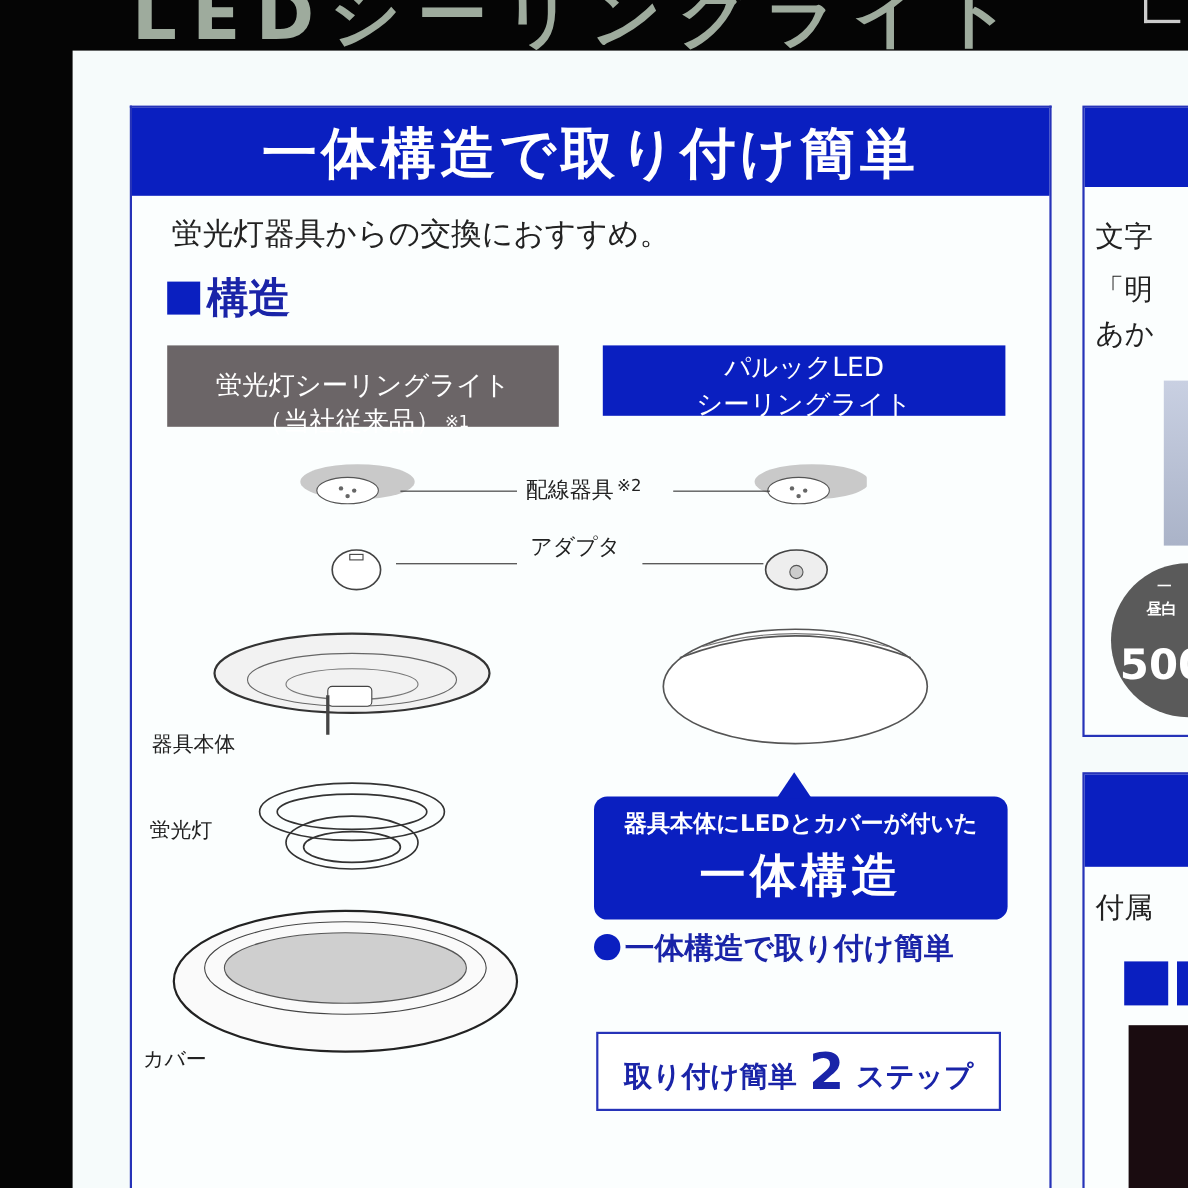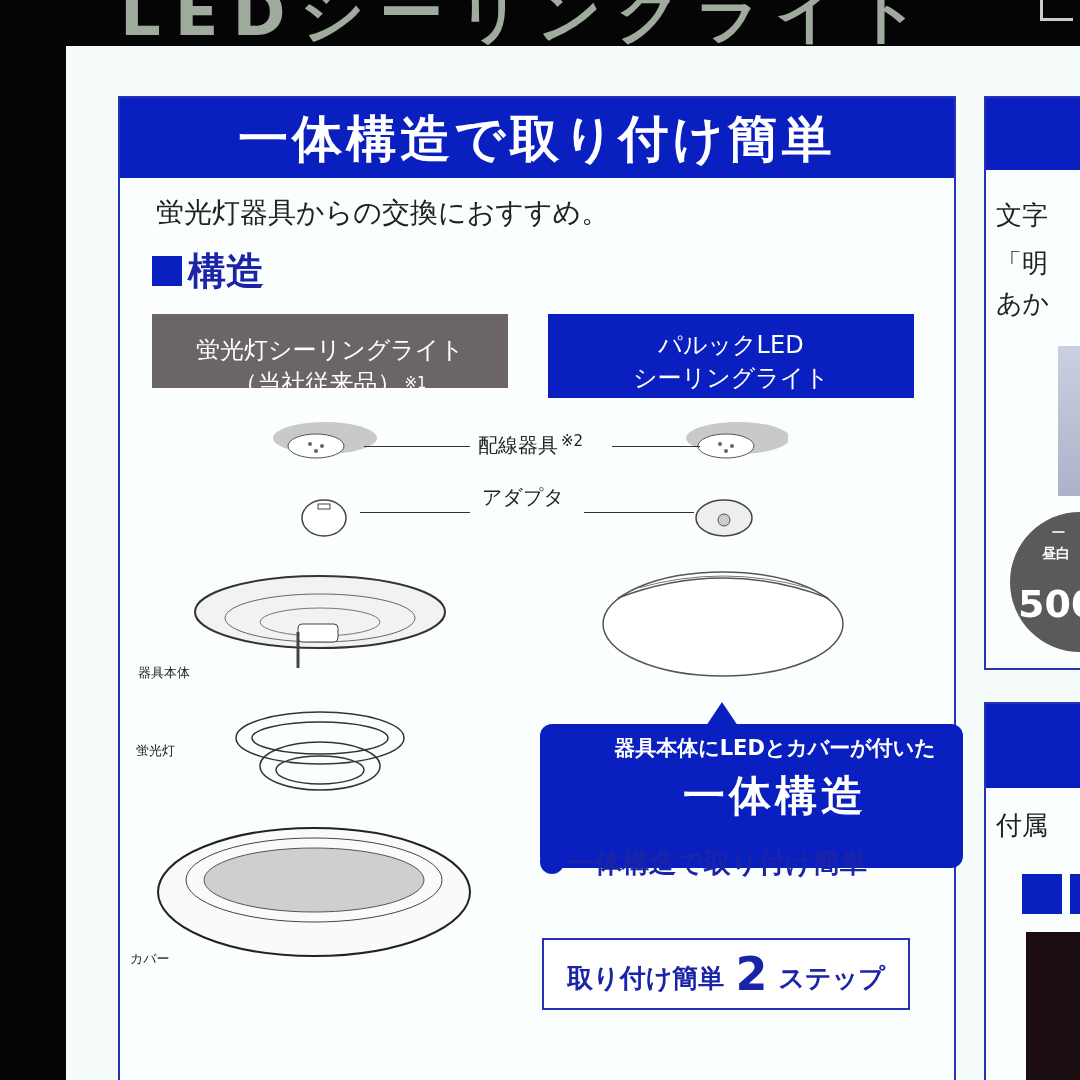--- a/index.html
+++ b/index.html
@@ -6,26 +6,26 @@
   body{width:1080px;height:1080px;background:#050505;position:relative;overflow:hidden;font-family:"DejaVu Sans",sans-serif;}
   .top-title{position:absolute;left:120px;top:-30px;font-size:64px;font-weight:bold;color:#b9c8b8;letter-spacing:14px;opacity:.85;white-space:nowrap;}
   .top-corner{position:absolute;left:1040px;top:-8px;width:30px;height:26px;border-left:3px solid #ccc;border-bottom:3px solid #ccc;}
   .paper{position:absolute;left:66px;top:46px;width:1030px;height:1050px;background:#f6fbfb;}
   .panel{position:absolute;left:118px;top:96px;width:834px;height:1000px;border:2px solid #2633b8;border-bottom:none;background:#fbfefe;}
   .panel-head{height:80px;background:#0a1fc0;color:#fff;font-size:50px;font-weight:bold;text-align:center;line-height:82px;letter-spacing:4px;}
   .intro{position:absolute;left:36px;top:96px;font-size:28px;color:#222;}
   .sec-title{position:absolute;left:32px;top:148px;font-size:38px;font-weight:bold;color:#1a24a8;}
   .sq{display:inline-block;width:30px;height:30px;background:#0a1fc0;margin-right:6px;vertical-align:-2px;}
   .tag-old{position:absolute;left:32px;top:216px;width:356px;height:74px;background:#6b6567;color:#fff;text-align:center;font-size:24px;line-height:33px;padding-top:20px;box-sizing:border-box;}
-  .tag-new{position:absolute;left:428px;top:216px;width:366px;height:84px;background:#0a1fc0;color:#fff;text-align:center;font-size:24px;line-height:33px;padding-top:15px;box-sizing:border-box;}
+  .tag-new{position:absolute;left:428px;top:216px;width:366px;height:64px;background:#0a1fc0;color:#fff;text-align:center;font-size:24px;line-height:33px;padding-top:4px;box-sizing:border-box;}
   .note-sup{font-size:15px;vertical-align:top;margin-left:3px;}
   .conn-label{position:absolute;font-size:20px;color:#222;background:#fbfefe;padding:0 8px;}
   .line{position:absolute;height:1px;background:#333;}
-  .part-label{position:absolute;font-size:13px;color:#222;}
-  .callout{position:absolute;left:420px;top:626px;width:376px;height:144px;background:#0a1fc0;border-radius:12px;color:#fff;text-align:center;padding-left:47px;}
+  .part-label{position:absolute;font-size:19px;color:#222;}
+  .callout{position:absolute;left:420px;top:626px;width:376px;height:112px;background:#0a1fc0;border-radius:12px;color:#fff;text-align:center;}
   .callout:before{content:"";position:absolute;left:166px;top:-22px;border-left:16px solid transparent;border-right:16px solid transparent;border-bottom:24px solid #0a1fc0;}
   .callout .sub{font-size:21px;font-weight:bold;padding-top:10px;}
   .callout .main{font-size:42px;font-weight:bold;letter-spacing:4px;margin-top:6px;}
   .bullets{position:absolute;left:420px;top:746px;color:#1a24a8;font-size:27px;font-weight:bold;line-height:38px;}
   .dot{display:inline-block;width:24px;height:24px;border-radius:50%;background:#0a1fc0;margin-right:4px;vertical-align:-2px;}
   .steps-box{position:absolute;left:422px;top:824px;width:368px;height:72px;border:2px solid #2633b8;background:#fff;box-sizing:border-box;color:#1a24a8;font-weight:bold;font-size:26px;text-align:center;line-height:68px;margin-top:16px;}
   .steps-box .big{font-size:46px;vertical-align:-3px;margin:0 2px;}
   .sec2{position:absolute;left:12px;top:930px;font-size:38px;font-weight:bold;color:#1a24a8;white-space:nowrap;}
   .sec2 .note{font-size:18px;color:#555;font-weight:normal;margin-left:10px;vertical-align:top;}
   

